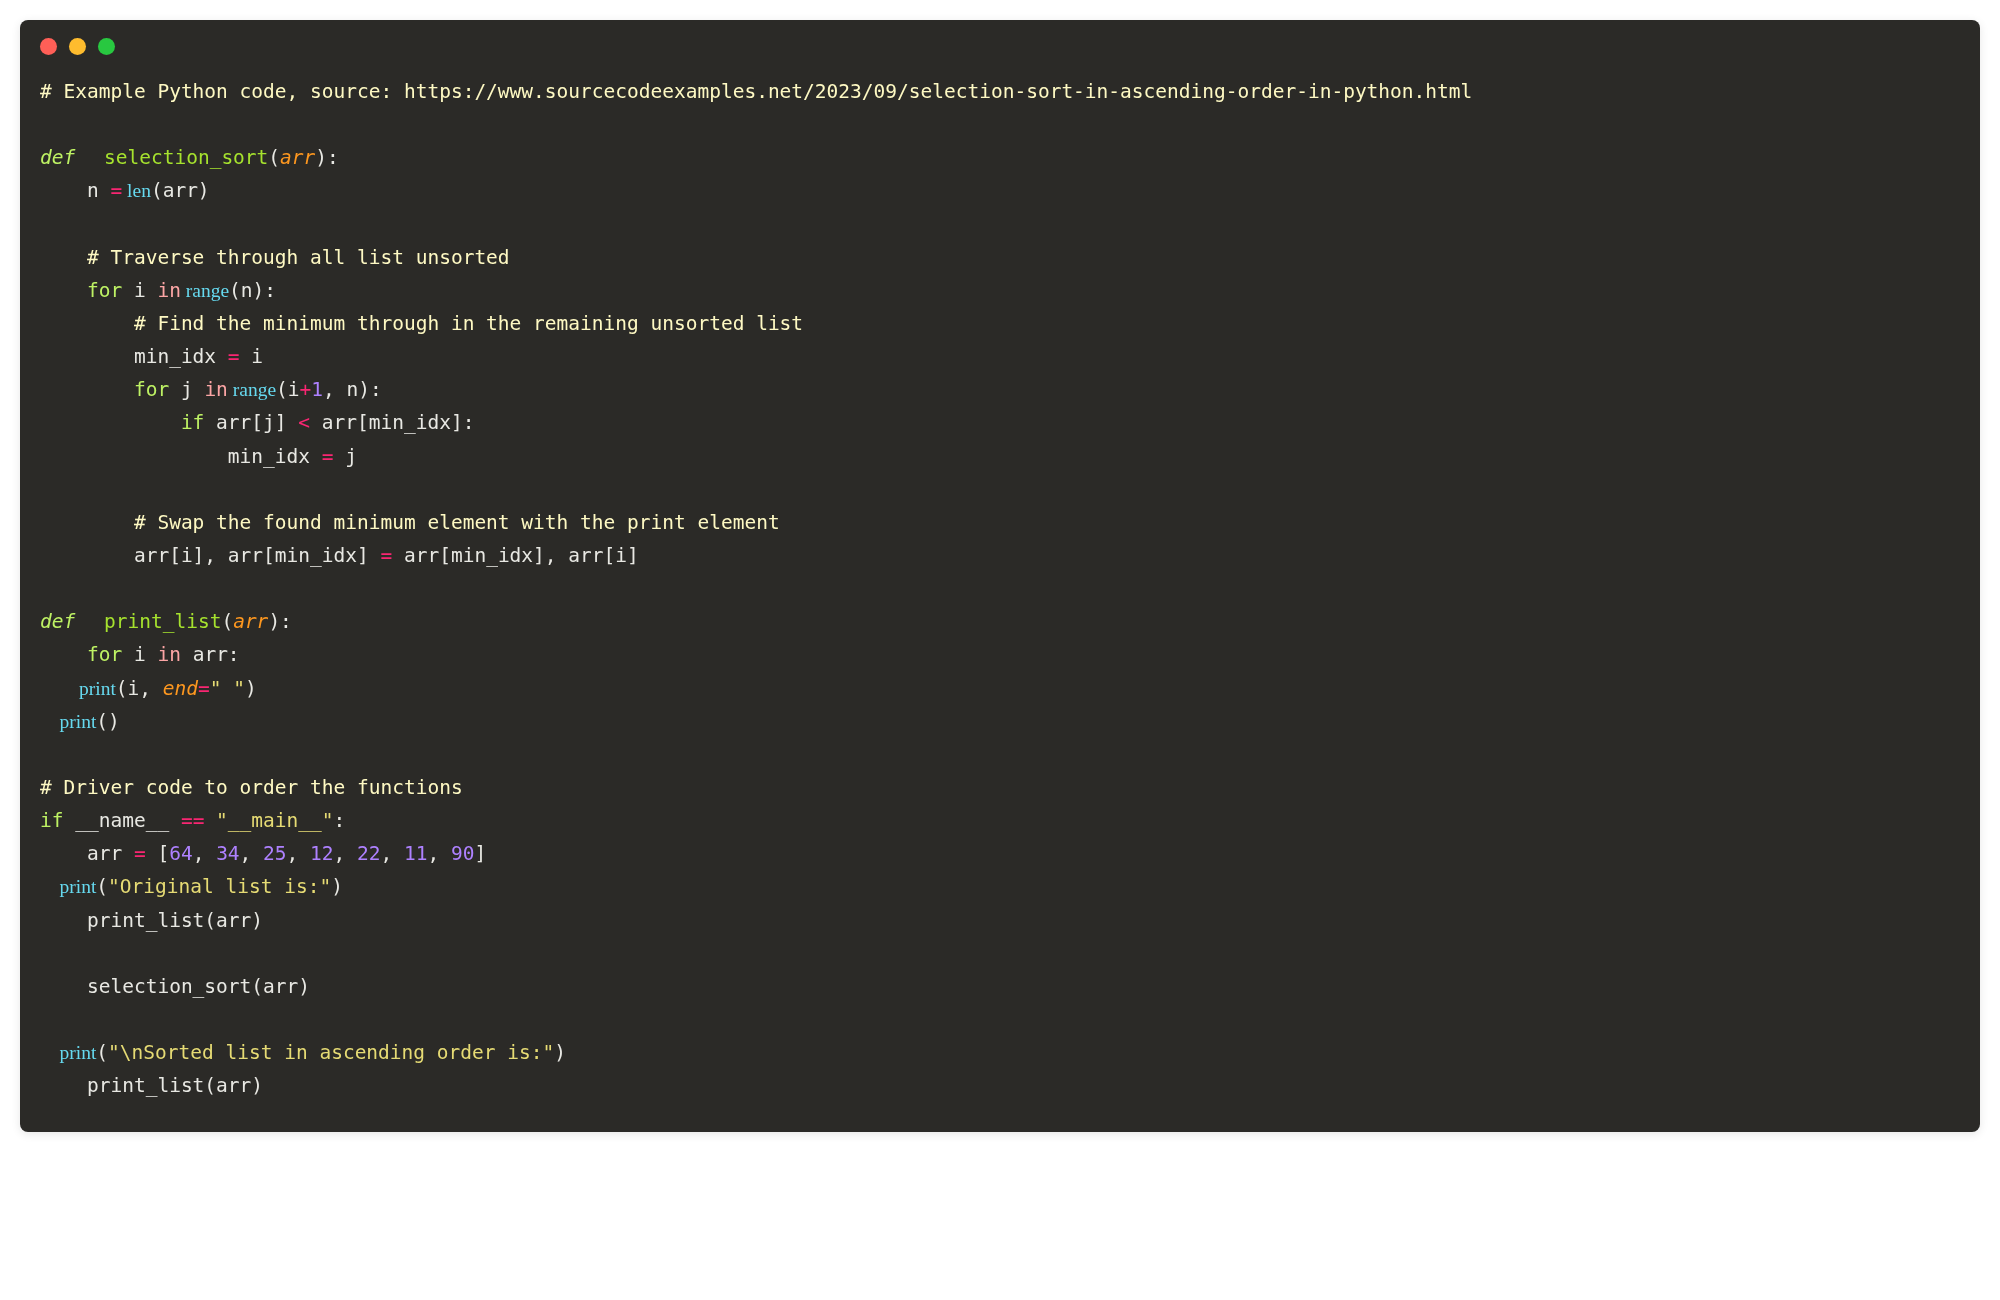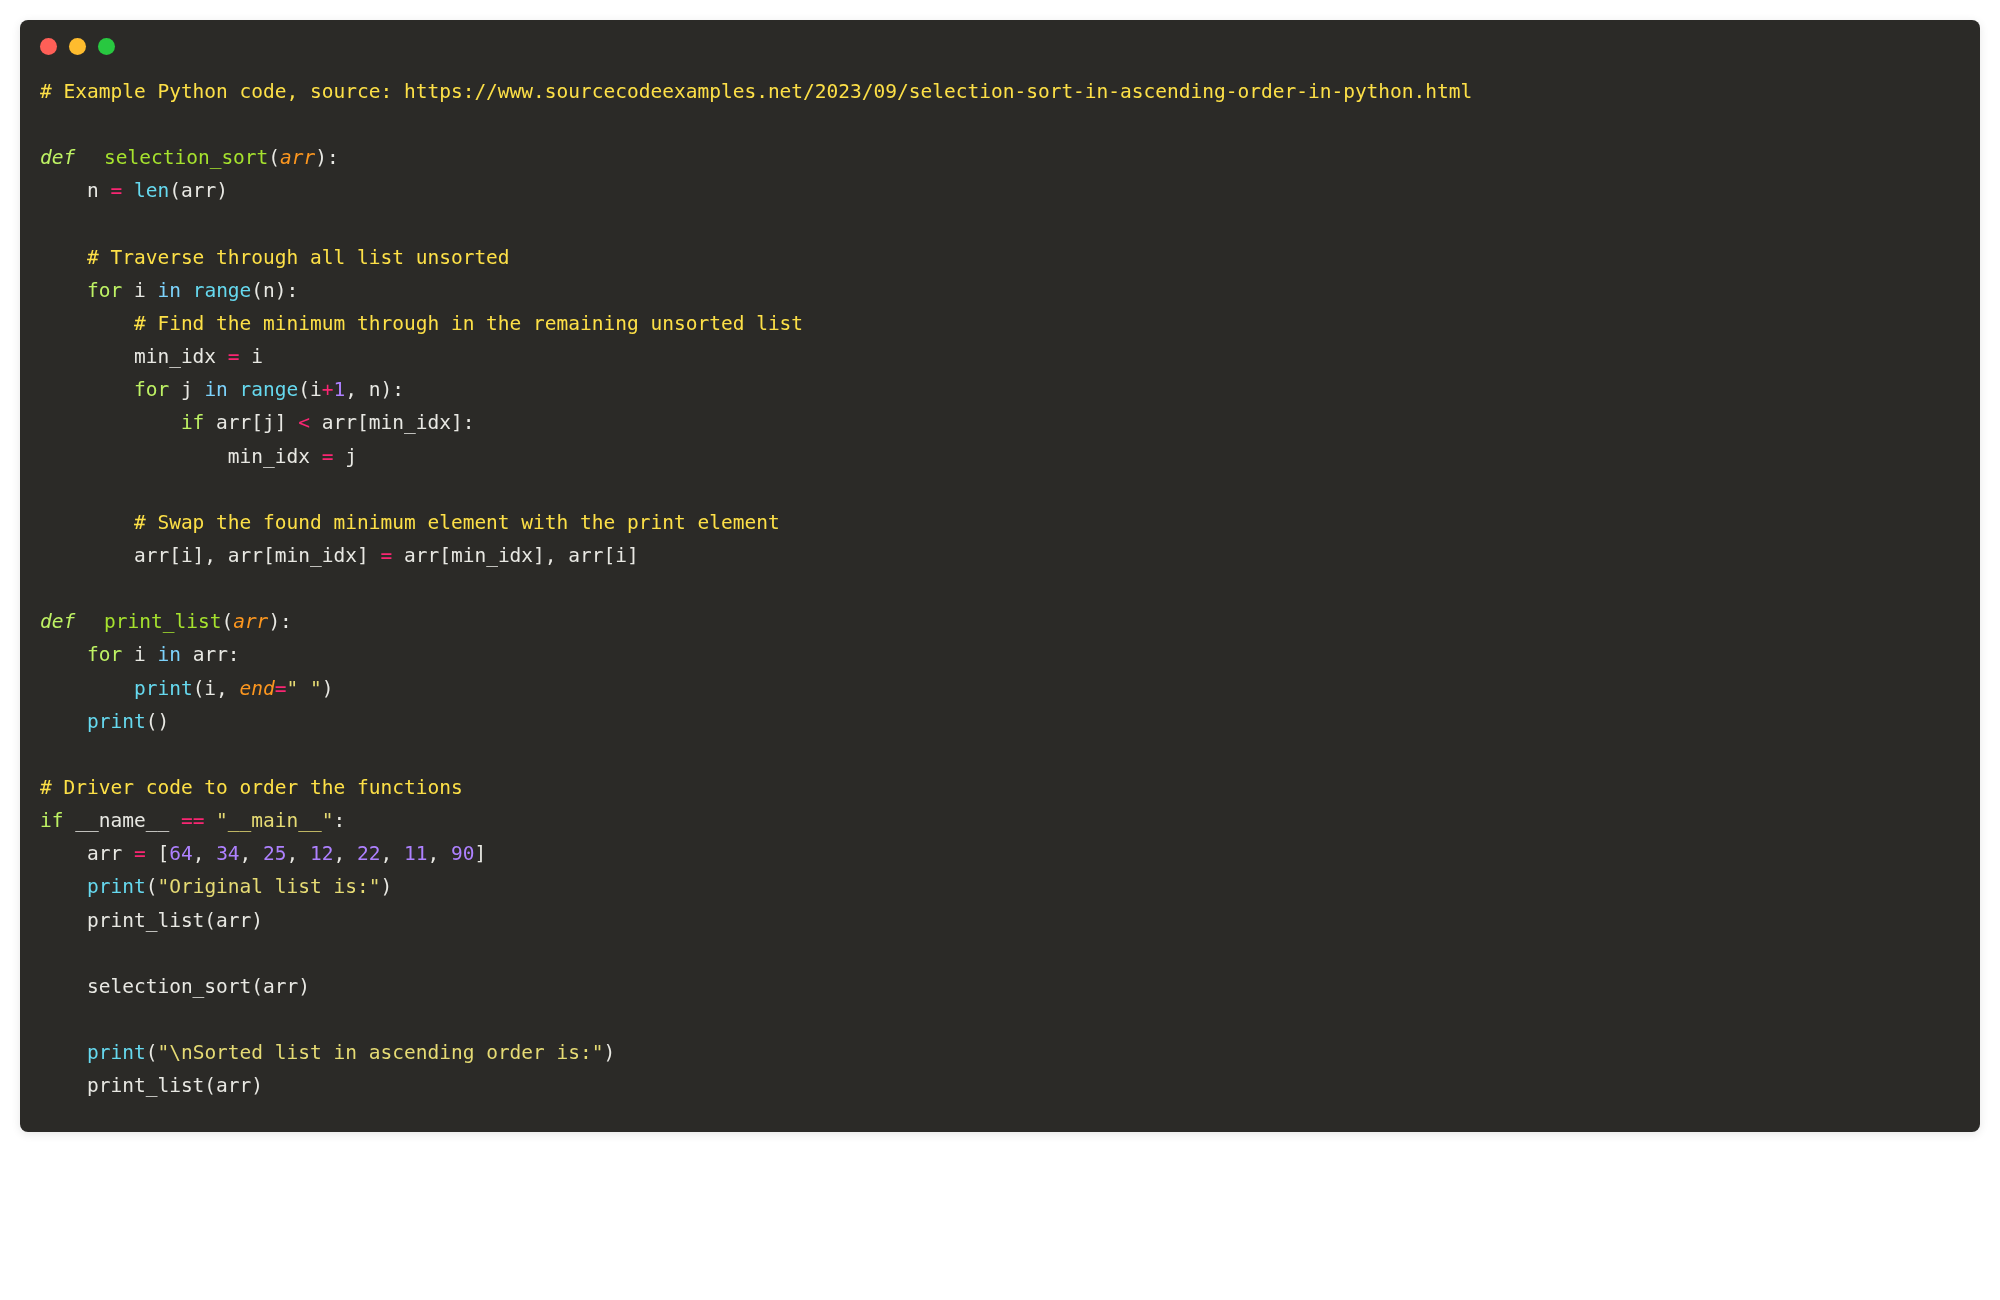--- a/index.html
+++ b/index.html
@@ -38,27 +38,27 @@
     .red { background: #ff5f57; }
     .yellow { background: #febc2e; }
     .green { background: #28c840; }
     .code-area {
       padding: 10px 20px 30px 20px;
       font-size: 19.5px;
       line-height: 1.7;
       white-space: pre;
       overflow-x: auto;
     }
-    .comment { color: #fde047; }
+    .comment { color: #fef9c3; }
     .keyword-def { color: #bef264; font-style: italic; }
     .keyword-flow { color: #bef264; }
-    .keyword-in { color: #7dd3fc; }
+    .keyword-in { color: #fca5a5; }
     .func-name { color: #a6e22e; margin-left: 17px; }
     .param { color: #fd971f; font-style: italic; }
-    .builtin { color: #66d9ef; }
+    .builtin { color: #66d9ef; font-family: Liberation Serif, serif; }
     .operator { color: #f92672; }
     .string { color: #e6db74; }
     .number { color: #ae81ff; }
     .default-text { color: #e8e8e3; }
     .paren { color: #e8e8e3; }
   </style>
 </head>
 <body>
 
 <div class="terminal-window">

